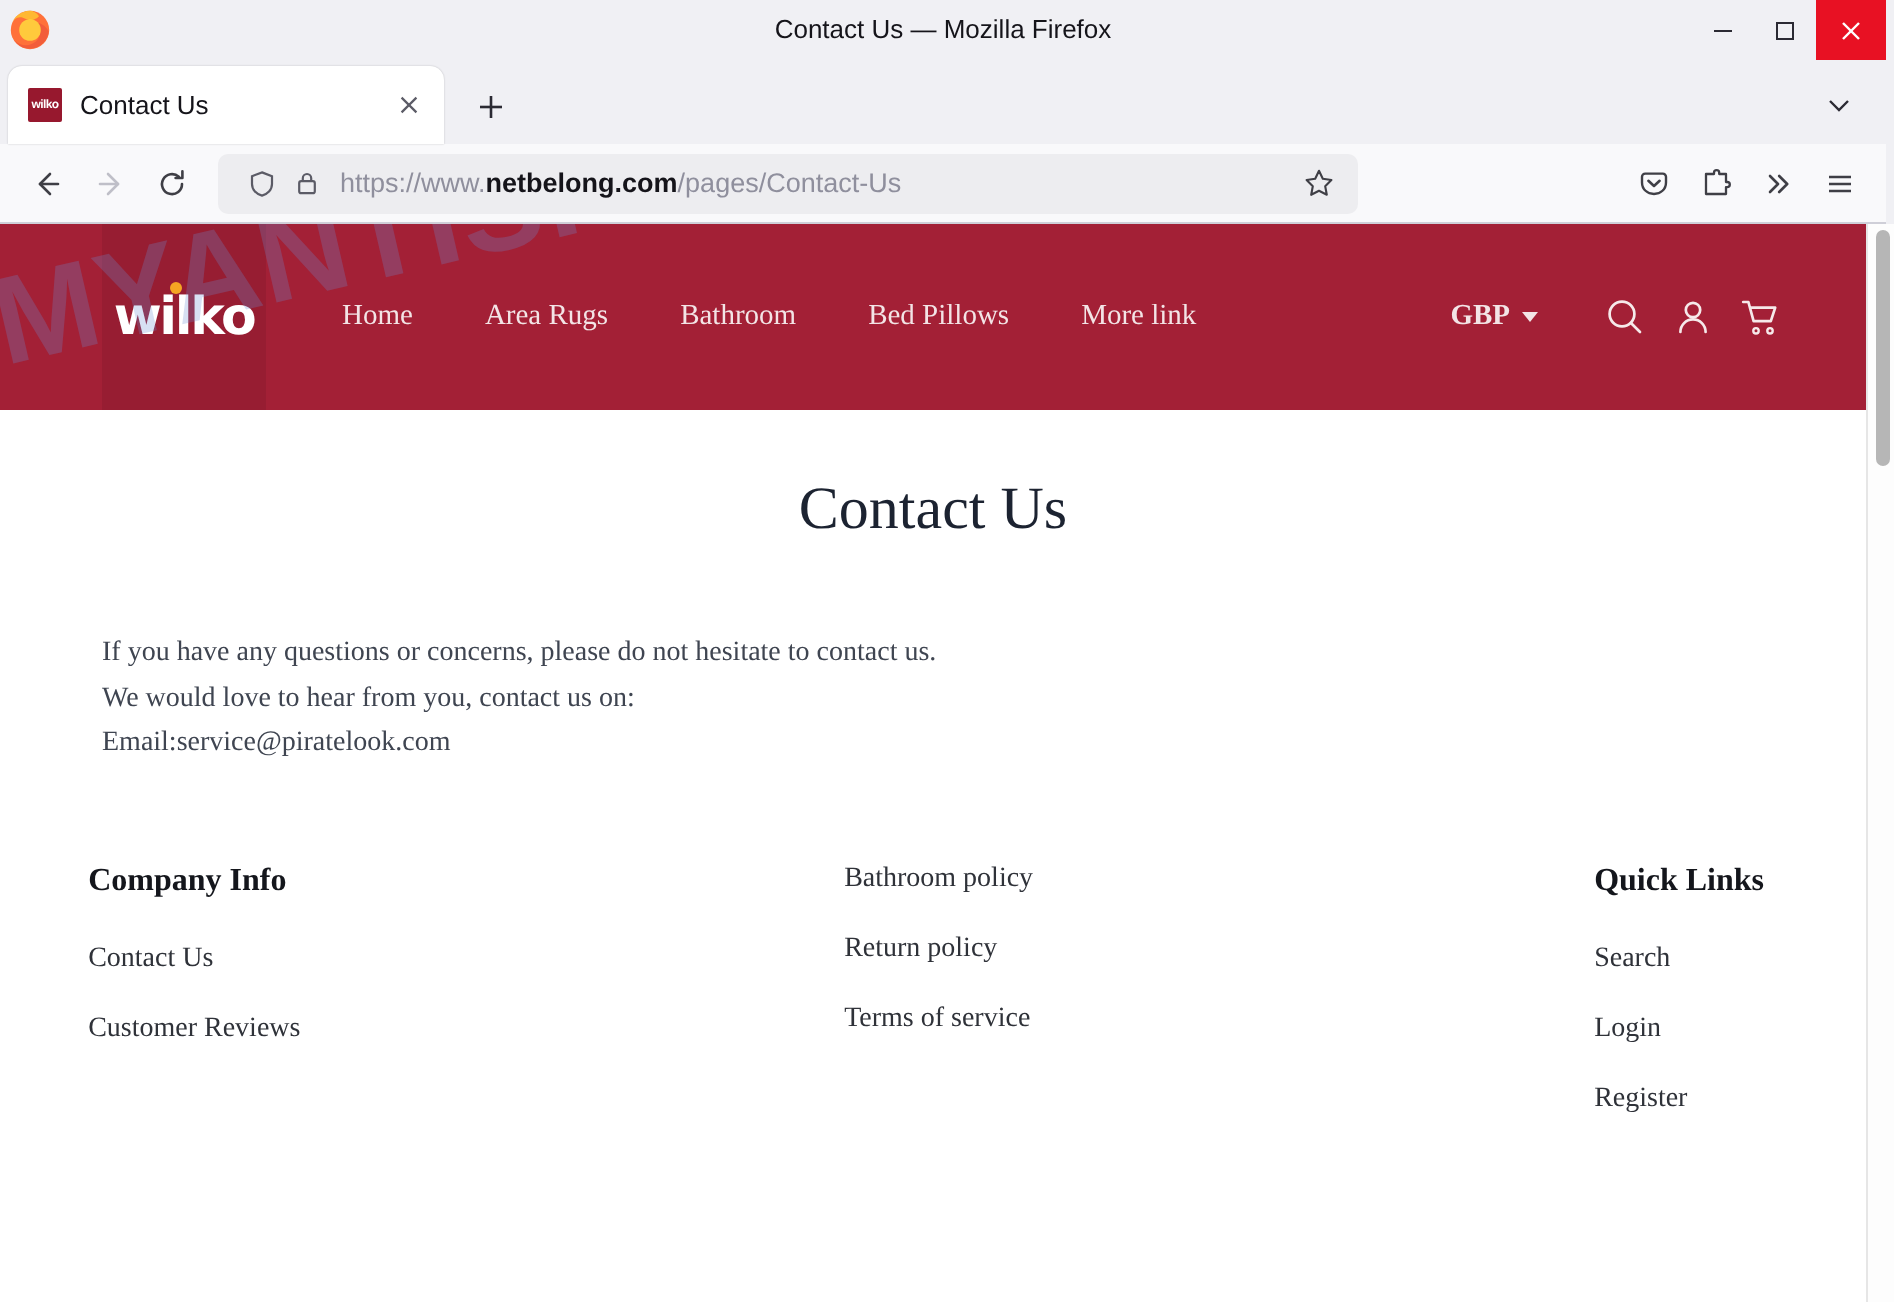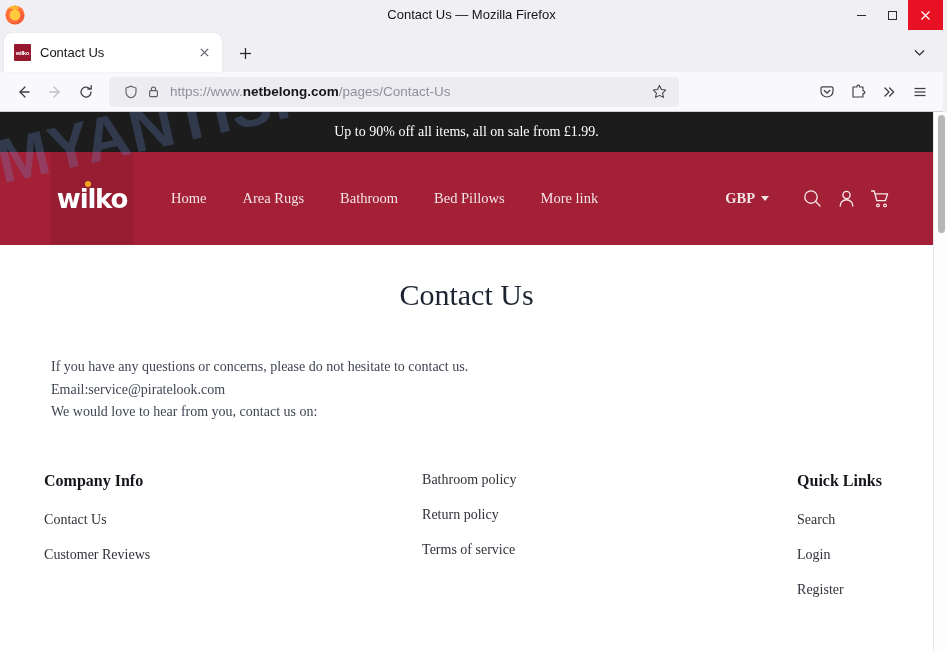--- a/index.html
+++ b/index.html
@@ -327,23 +327,20 @@
             <line x1="2.5" y1="8" x2="13.5" y2="8" stroke="currentColor" stroke-width="1.25"></line>
             <line x1="2.5" y1="11.5" x2="13.5" y2="11.5" stroke="currentColor" stroke-width="1.25"></line>
           </svg>
       </div>
     </div>
   </div>
 
   <div class="viewport">
     <div class="page">
 
-      <div class="announce">
-        <span>Up to 90% off all items, all on sale from £1.99.</span>
-      </div>
 
       <div class="site-header">
         <div class="logo-box">
           <span class="logo-word">
             <span class="logo-dot"></span>
             <span>wilko</span>
           </span>
         </div>
 
         <nav class="main-nav">
@@ -378,22 +375,22 @@
                 <circle cx="16" cy="17.4" r="1.35" fill="none" stroke="currentColor" stroke-width="1.2"></circle>
               </svg>
           </div>
         </div>
       </div>
 
       <div class="content">
         <h1 class="page-title">Contact Us</h1>
         <div class="contact-block">
           <div>If you have any questions or concerns, please do not hesitate to contact us.</div>
+          <div>We would love to hear from you, contact us on:</div>
           <div>Email:service@piratelook.com</div>
-          <div>We would love to hear from you, contact us on:</div>
         </div>
       </div>
 
       <div class="footer">
         <div class="fcol c1">
           <h4>Company Info</h4>
           <a>Contact Us</a>
           <a>Customer Reviews</a>
         </div>
         <div class="fcol c2">

